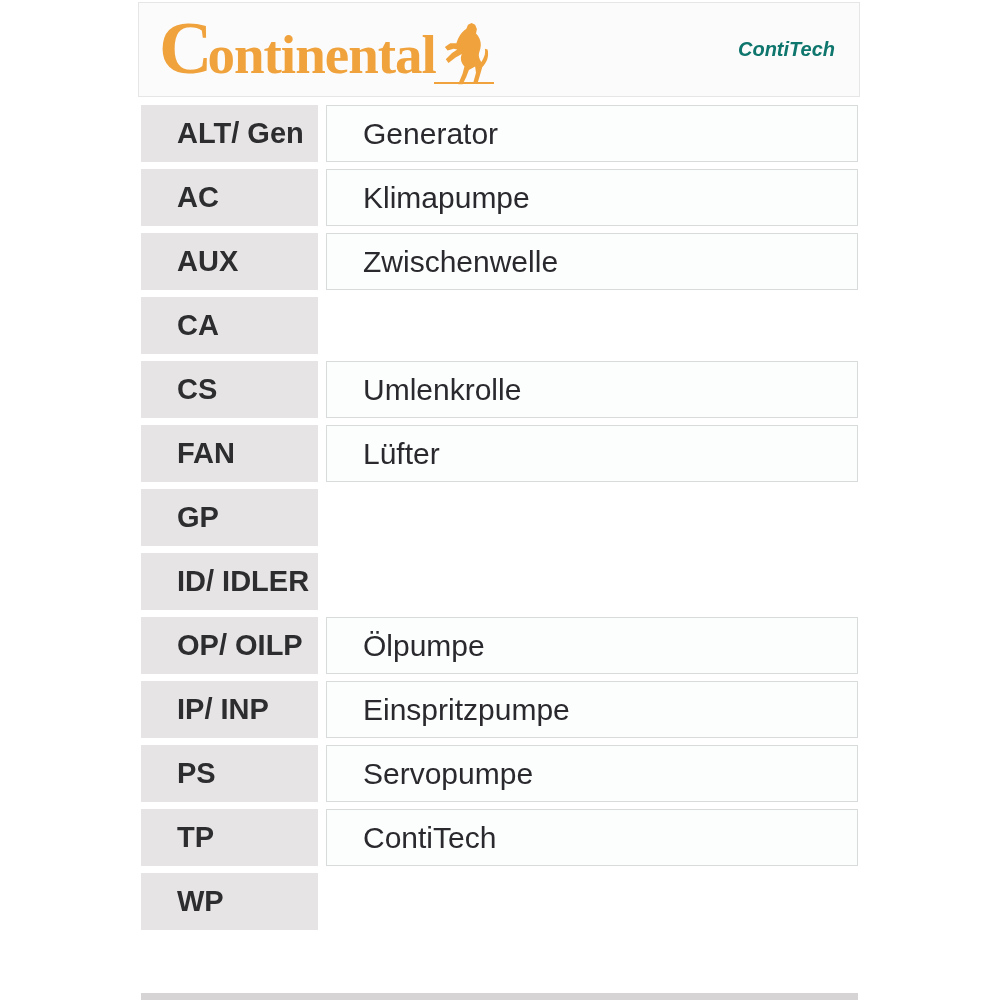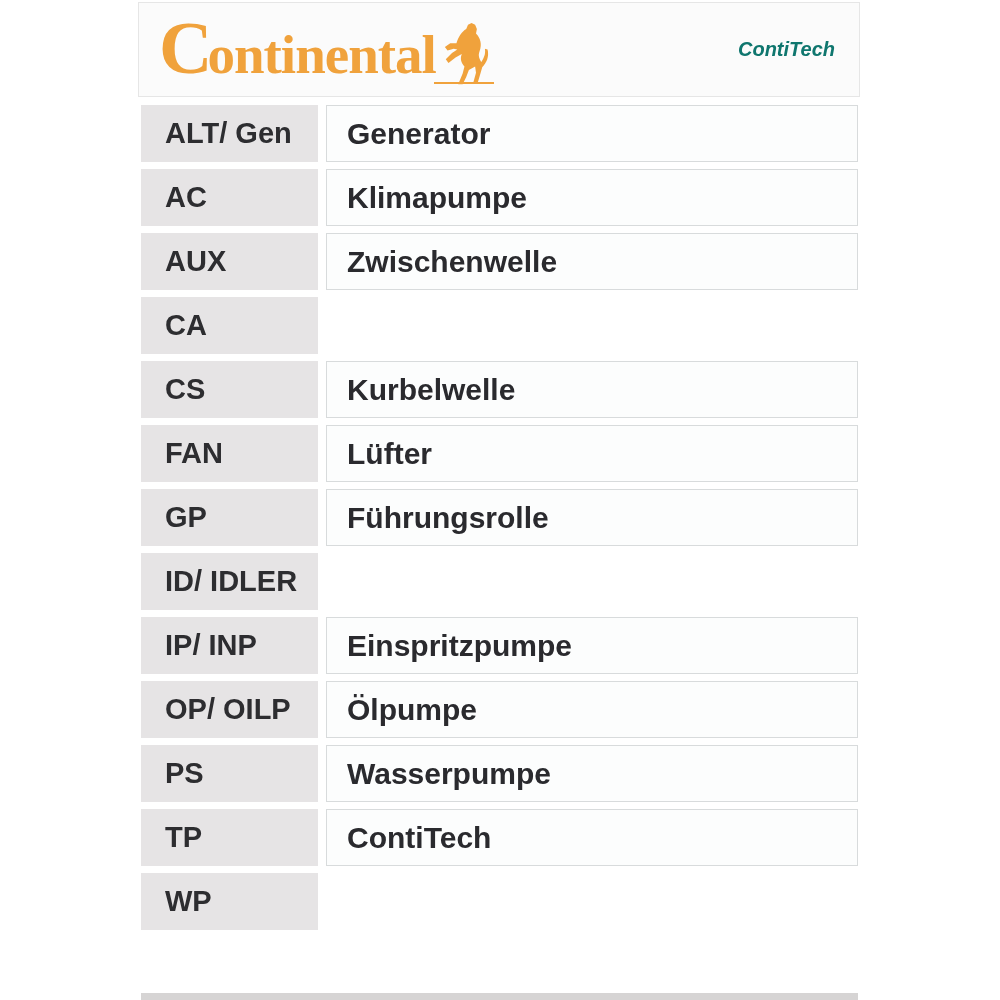--- a/index.html
+++ b/index.html
@@ -79,36 +79,36 @@
     display: flex;
     height: 57px;
     margin-bottom: 7px;
   }
   .abbr-cell {
     width: 177px;
     flex: 0 0 177px;
     background: #e6e4e5;
     display: flex;
     align-items: center;
-    padding-left: 24px;
+    padding-left: 36px;
     font-size: 29px;
     font-weight: bold;
     color: #2d2d30;
     white-space: nowrap;
   }
   .gap-cell { width: 8px; flex: 0 0 8px; background: #ffffff; }
   .term-cell {
     flex: 1;
     background: #fcfdfd;
     border: 1px solid #d8dbdc;
     display: flex;
     align-items: center;
-    padding-left: 20px;
+    padding-left: 36px;
     font-size: 30px;
-    font-weight: bold;
+    font-weight: normal;
     color: #2a2a2e;
     white-space: nowrap;
   }
   .bottom-strip {
     position: absolute;
     left: 3px; top: 993px;
     width: 717px; height: 7px;
     background: #d6d4d4;
   }
 </style>
@@ -165,56 +165,55 @@
 
 
   <div class="legend-row">
     <div class="abbr-cell">CA</div>
     <div class="gap-cell"></div>
   </div>
 
   <div class="legend-row">
     <div class="abbr-cell">CS</div>
     <div class="gap-cell"></div>
-    <div class="term-cell">Kurbelwelle</div>
+    <div class="term-cell">Umlenkrolle</div>
   </div>
 
   <div class="legend-row">
     <div class="abbr-cell">FAN</div>
     <div class="gap-cell"></div>
     <div class="term-cell">Lüfter</div>
   </div>
 
   <div class="legend-row">
     <div class="abbr-cell">GP</div>
     <div class="gap-cell"></div>
-    <div class="term-cell">Führungsrolle</div>
   </div>
 
   <div class="legend-row">
     <div class="abbr-cell">ID/ IDLER</div>
     <div class="gap-cell"></div>
   </div>
 
   <div class="legend-row">
+    <div class="abbr-cell">OP/ OILP</div>
+    <div class="gap-cell"></div>
+    <div class="term-cell">Ölpumpe</div>
+  </div>
+
+  <div class="legend-row">
     <div class="abbr-cell">IP/ INP</div>
     <div class="gap-cell"></div>
     <div class="term-cell">Einspritzpumpe</div>
   </div>
 
   <div class="legend-row">
-    <div class="abbr-cell">OP/ OILP</div>
-    <div class="gap-cell"></div>
-    <div class="term-cell">Ölpumpe</div>
-  </div>
-
-  <div class="legend-row">
     <div class="abbr-cell">PS</div>
     <div class="gap-cell"></div>
-    <div class="term-cell">Wasserpumpe</div>
+    <div class="term-cell">Servopumpe</div>
   </div>
 
   <div class="legend-row">
     <div class="abbr-cell">TP</div>
     <div class="gap-cell"></div>
     <div class="term-cell">ContiTech</div>
   </div>
 
   <div class="legend-row">
     <div class="abbr-cell">WP</div>

